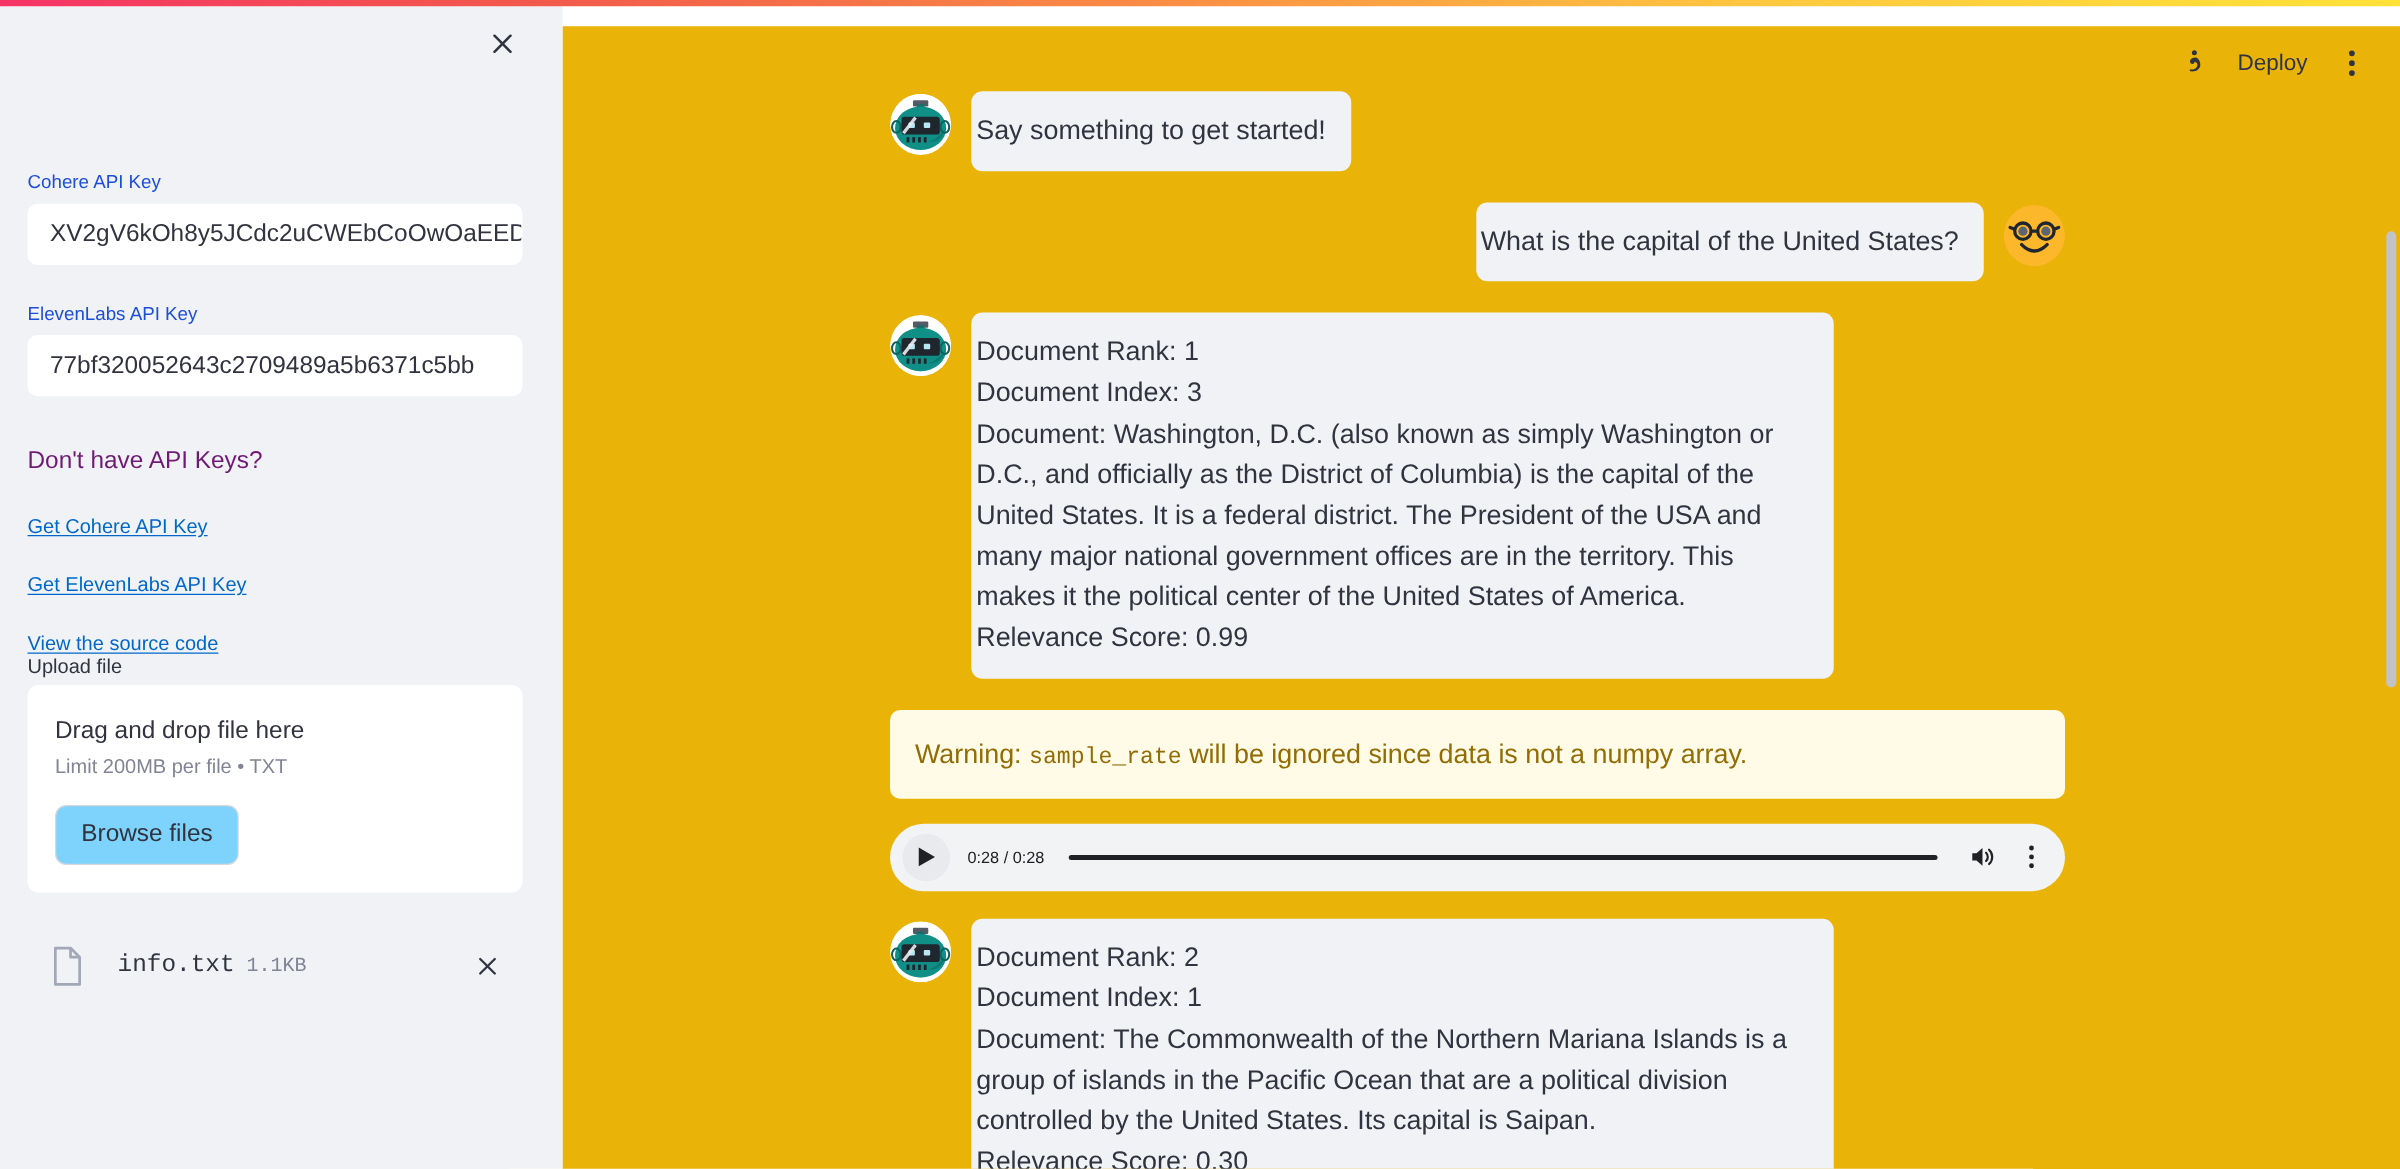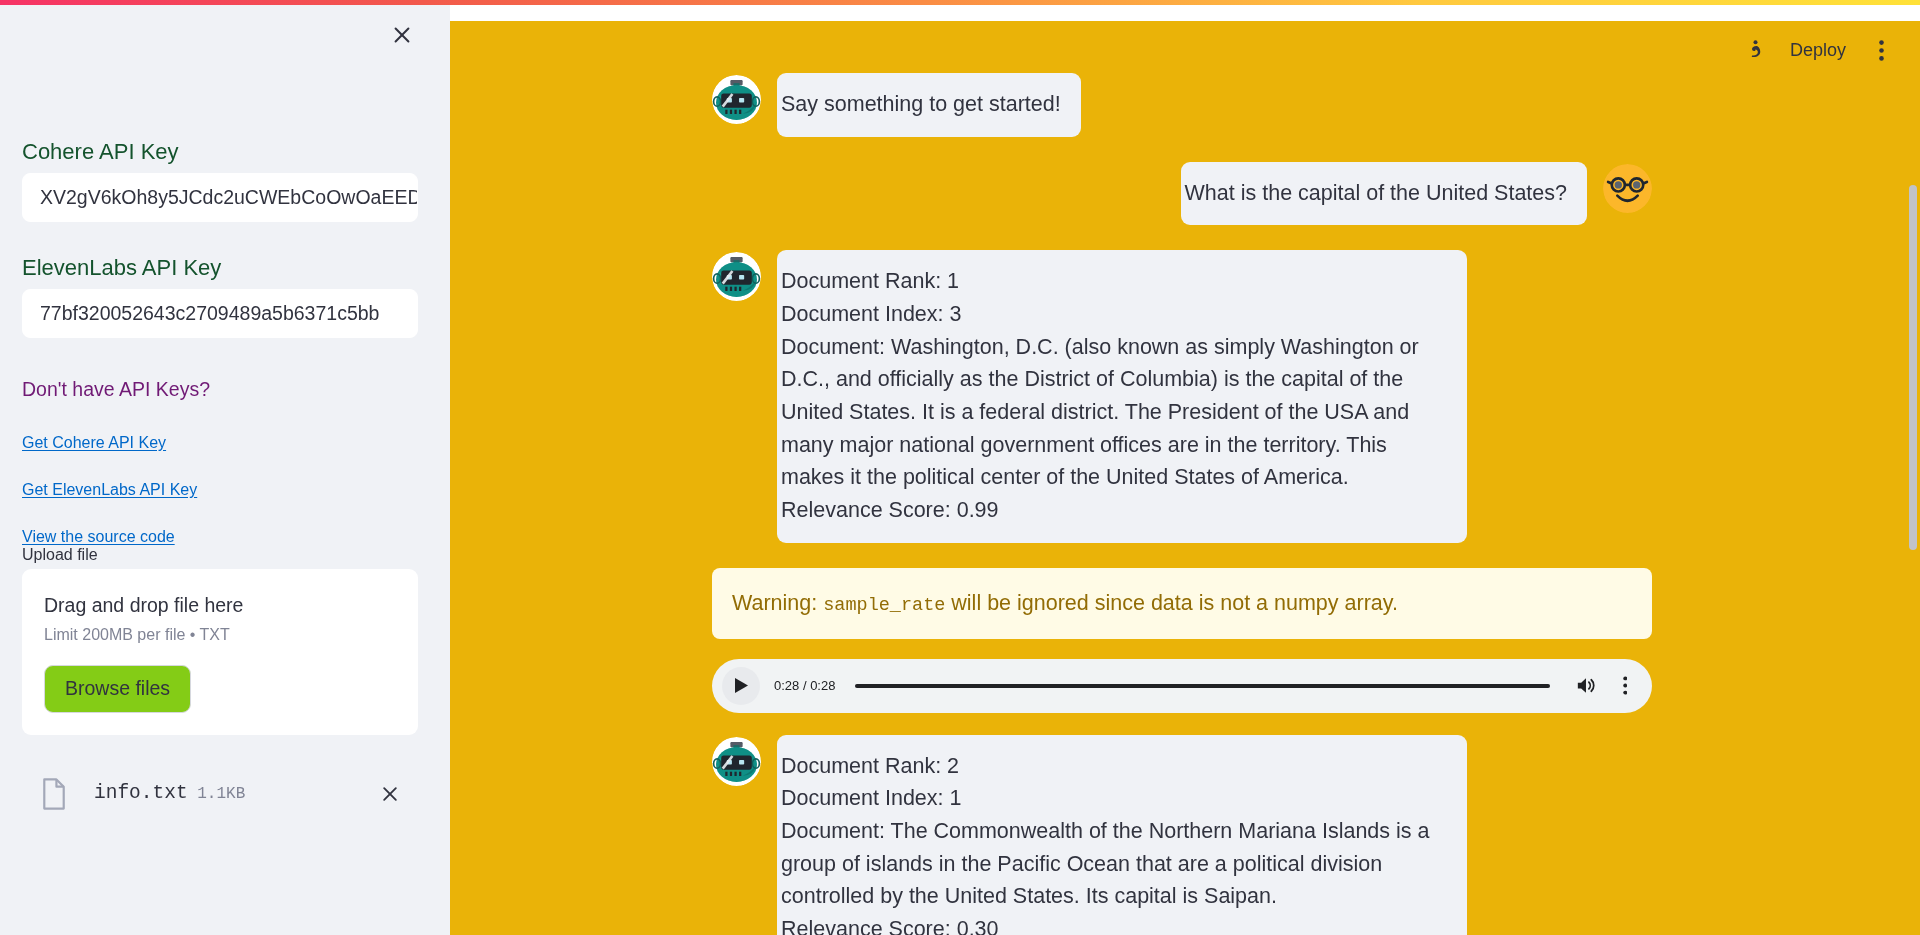--- a/index.html
+++ b/index.html
@@ -51,22 +51,22 @@
   .sidebar-close svg { display: block; }
 
   .sidebar-body {
     position: absolute;
     top: 130px;
     left: 22px;
     width: 398px;
   }
 
   .field-label {
-    font-size: 22px;
-    color: #14532d;
+    font-size: 15px;
+    color: #1d4ed8;
     line-height: 1.5;
     margin-bottom: 5px;
   }
   .text-input {
     width: 396px;
     height: 49px;
     background: #ffffff;
     border: 1px solid #ffffff;
     border-radius: 8px;
     padding: 0 17px;
@@ -123,21 +123,21 @@
     color: #808495;
     margin-top: 7px;
   }
   .browse-btn {
     margin-top: 21px;
     display: inline-flex;
     align-items: center;
     justify-content: center;
     height: 48px;
     padding: 0 20px;
-    background: #84cc16;
+    background: #7dd3fc;
     border: 1px solid #d6d8de;
     border-radius: 9px;
     font-size: 19.5px;
     color: #31333f;
     cursor: pointer;
     font-family: "Liberation Sans", sans-serif;
   }
 
   .file-item {
     width: 396px;

